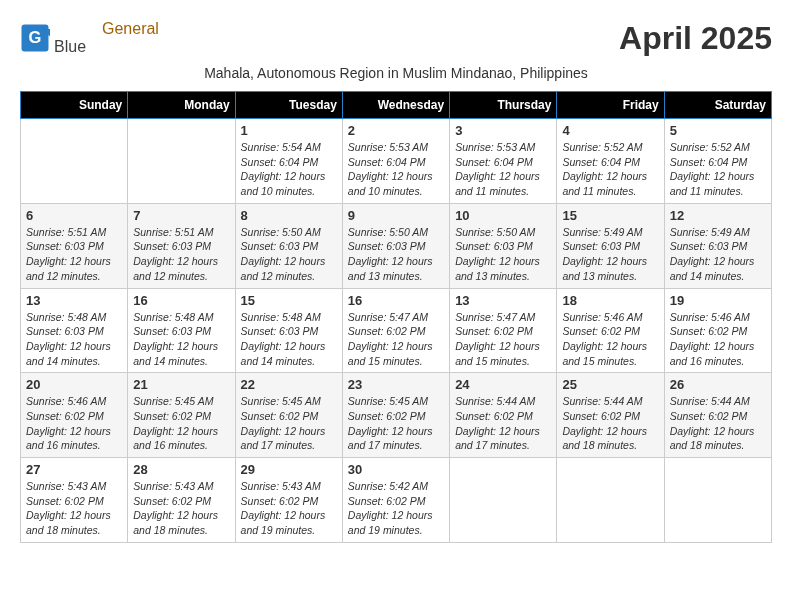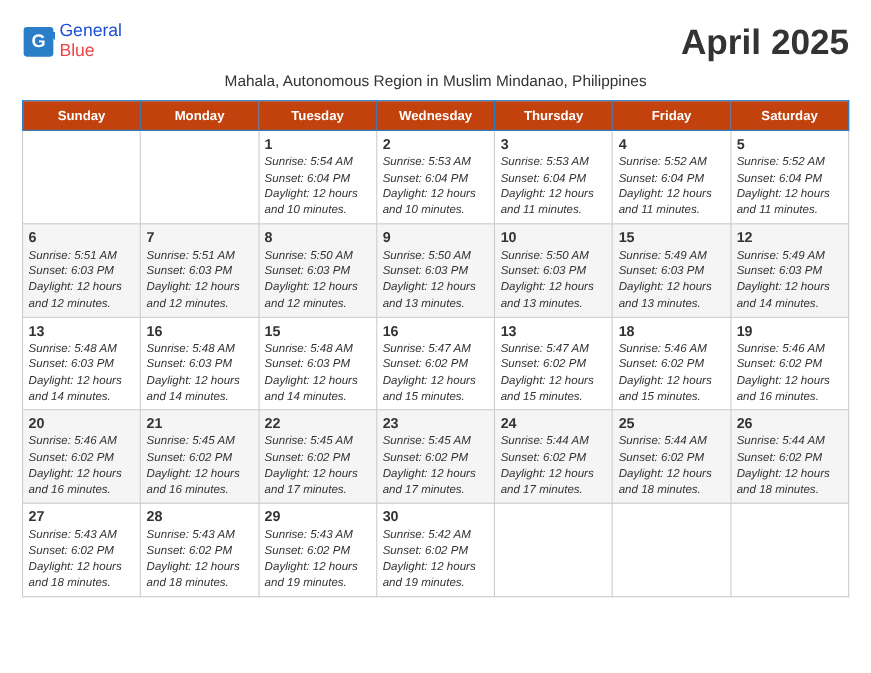--- a/index.html
+++ b/index.html
@@ -13,22 +13,22 @@
     .header-area {
       display: flex;
       justify-content: space-between;
       align-items: flex-start;
       margin-bottom: 8px;
     }
     .logo {
       display: flex;
       align-items: center;
     }
-    .logo-general { color: #1d4ed8; }
-    .logo-blue { color: #ef4444; }
+    .logo-general { color: #a16207; margin-left: 48px; }
+    .logo-blue { color: #404040; }
     .logo-icon {
       width: 30px;
       height: 30px;
       margin-right: 4px;
     }
     .month-title {
       font-size: 32px;
       font-weight: bold;
       color: #333;
       text-align: right;
@@ -38,23 +38,23 @@
       font-size: 14px;
       color: #333;
       margin-bottom: 10px;
     }
     .calendar {
       width: 100%;
       border-collapse: collapse;
       font-size: 11px;
     }
     .calendar thead th {
-      background-color: #c2410c;
+      background-color: #000000;
       color: #fff;
-      text-align: center;
+      text-align: right;
       padding: 6px 5px;
       font-size: 12px;
       font-weight: bold;
       border: 1px solid #2a7ec8;
     }
     .calendar tbody td {
       border: 1px solid #ccc;
       vertical-align: top;
       padding: 4px 5px;
       width: 107px;

